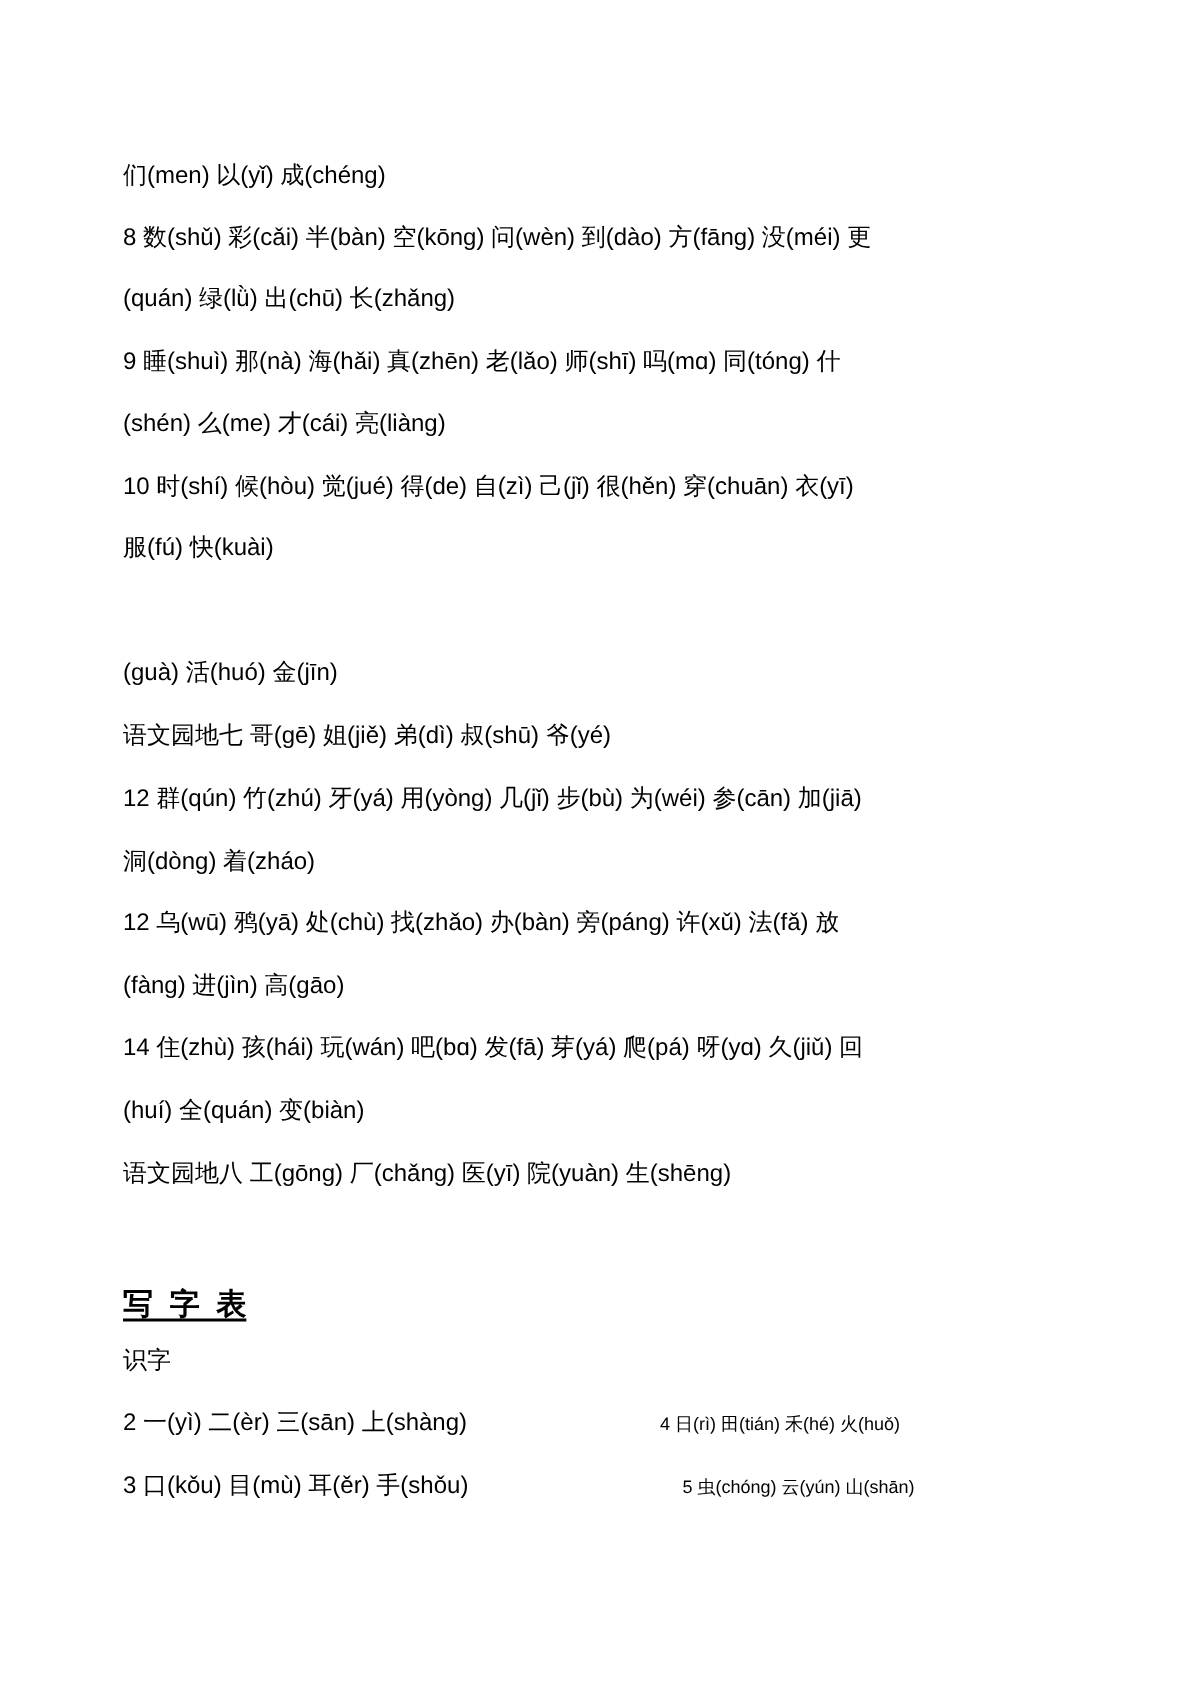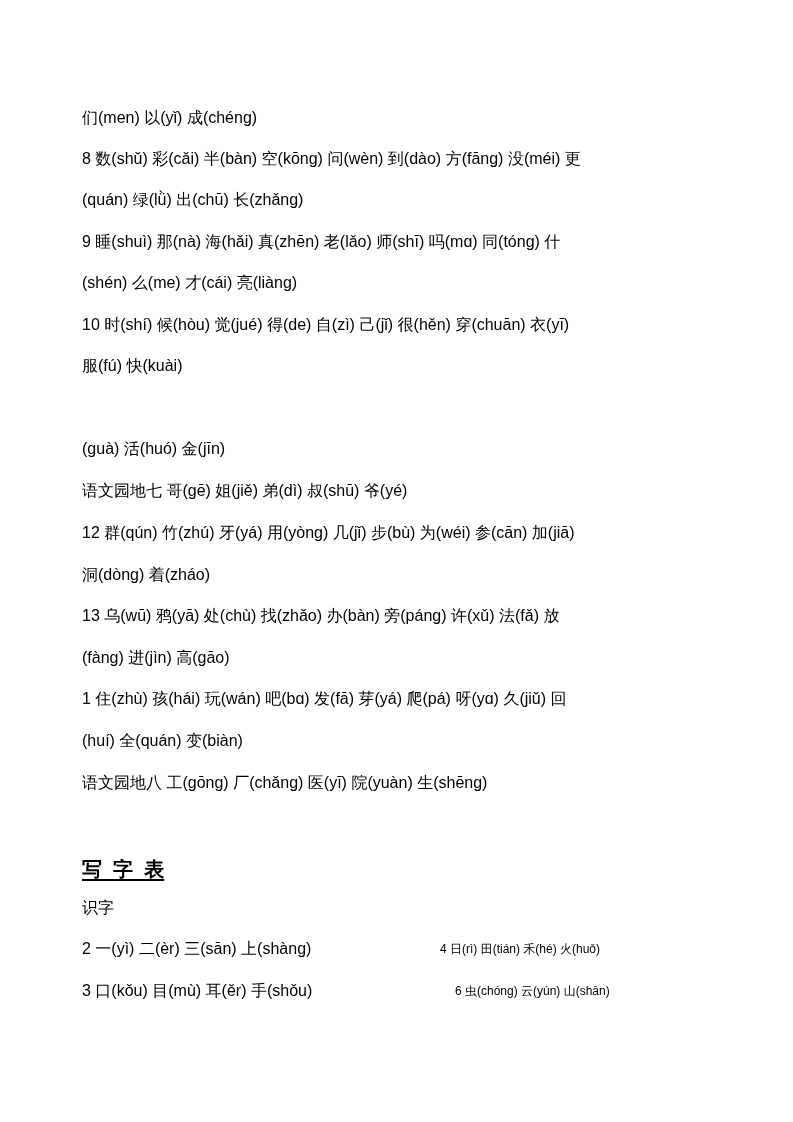--- a/index.html
+++ b/index.html
@@ -19,28 +19,28 @@
   <div class="line" style="top:149px">8   数(shǔ) 彩(cǎi) 半(bàn) 空(kōng) 问(wèn) 到(dào) 方(fāng) 没(méi) 更</div>
   <div class="line" style="top:190px">(quán) 绿(lǜ) 出(chū) 长(zhǎng)</div>
   <div class="line" style="top:232px">9   睡(shuì) 那(nà) 海(hǎi) 真(zhēn) 老(lǎo) 师(shī) 吗(mɑ) 同(tóng) 什</div>
   <div class="line" style="top:273px">(shén) 么(me) 才(cái) 亮(liàng)</div>
   <div class="line" style="top:315px">10 时(shí) 候(hòu) 觉(jué) 得(de) 自(zì) 己(jǐ) 很(hěn) 穿(chuān) 衣(yī)</div>
   <div class="line" style="top:356px">服(fú) 快(kuài)</div>
   <div class="line" style="top:439px">(guà) 活(huó) 金(jīn)</div>
   <div class="line" style="top:481px">语文园地七    哥(gē) 姐(jiě) 弟(dì) 叔(shū) 爷(yé)</div>
   <div class="line" style="top:523px">12 群(qún) 竹(zhú) 牙(yá) 用(yòng) 几(jǐ) 步(bù) 为(wéi) 参(cān) 加(jiā)</div>
   <div class="line" style="top:565px">洞(dòng) 着(zháo)</div>
-  <div class="line" style="top:606px">13 乌(wū) 鸦(yā) 处(chù) 找(zhǎo) 办(bàn) 旁(páng) 许(xǔ) 法(fǎ) 放</div>
+  <div class="line" style="top:606px">12 乌(wū) 鸦(yā) 处(chù) 找(zhǎo) 办(bàn) 旁(páng) 许(xǔ) 法(fǎ) 放</div>
   <div class="line" style="top:648px">(fàng) 进(jìn) 高(gāo)</div>
-  <div class="line" style="top:689px">1 住(zhù) 孩(hái) 玩(wán) 吧(bɑ) 发(fā) 芽(yá) 爬(pá) 呀(yɑ) 久(jiǔ) 回</div>
+  <div class="line" style="top:689px">14 住(zhù) 孩(hái) 玩(wán) 吧(bɑ) 发(fā) 芽(yá) 爬(pá) 呀(yɑ) 久(jiǔ) 回</div>
   <div class="line" style="top:731px">(huí) 全(quán) 变(biàn)</div>
   <div class="line" style="top:773px">语文园地八    工(gōng) 厂(chǎng) 医(yī) 院(yuàn) 生(shēng)</div>
 
   <div class="heading">写  字  表</div>
 
   <div class="line" style="top:898px">识字</div>
 
   <div class="line" style="top:939px">2   一(yì) 二(èr) 三(sān) 上(shàng)</div>
   <div class="col2" style="left:440px; top:939px">4   日(rì) 田(tián) 禾(hé) 火(huǒ)</div>
 
   <div class="line" style="top:981px">3   口(kǒu) 目(mù) 耳(ěr) 手(shǒu)</div>
-  <div class="col2" style="left:455px; top:981px">6   虫(chóng) 云(yún) 山(shān)</div>
+  <div class="col2" style="left:455px; top:981px">5   虫(chóng) 云(yún) 山(shān)</div>
 </div>
 
 </body></html>

